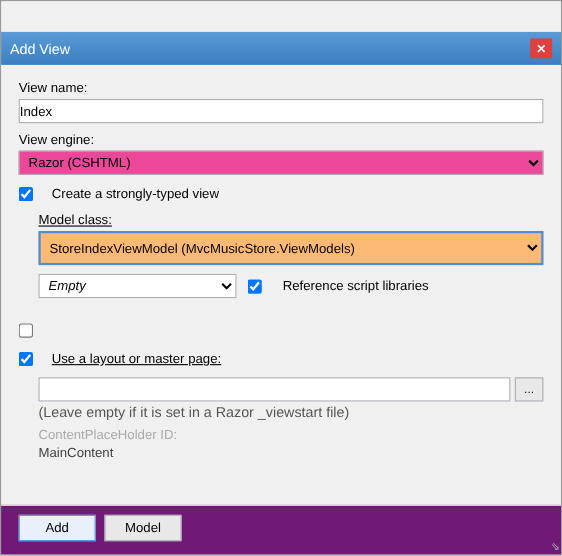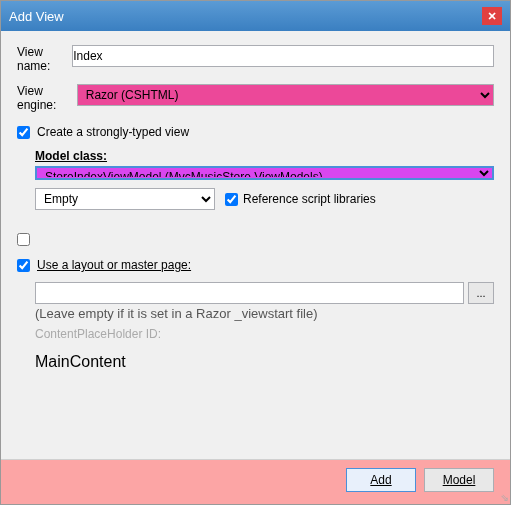--- a/index.html
+++ b/index.html
@@ -25,20 +25,21 @@
     .title-bar {
       background: linear-gradient(to bottom, #5b9bd5, #3a7fc1);
       color: white;
       padding: 6px 8px;
       display: flex;
       align-items: center;
       justify-content: space-between;
       font-size: 13px;
       font-weight: normal;
       user-select: none;
+      margin-top: 28px;
     }
     .title-bar-close {
       background: #e04040;
       color: white;
       border: none;
       width: 20px;
       height: 18px;
       font-size: 11px;
       cursor: pointer;
       display: flex;
@@ -55,46 +56,45 @@
       overflow: hidden;
     }
     .field-label {
       font-size: 12px;
       color: #000;
       margin-bottom: 3px;
       display: block;
     }
     .field-label.underline {
       text-decoration: underline;
-      font-weight: bold;
     }
     .text-input {
       width: 100%;
       height: 22px;
       border: 1px solid #abadb3;
       padding: 2px 0;
       font-size: 12px;
       background: white;
       outline: none;
     }
     .select-input {
       width: 100%;
       height: 22px;
       border: 1px solid #abadb3;
       padding: 1px 4px;
       font-size: 12px;
       background: #ec4899;
       outline: none;
       appearance: auto;
     }
-    .field-group { display: flex; flex-direction: row; }
+    .field-group { display: flex; flex-direction: column; }
     .checkbox-row {
       display: flex;
       align-items: center;
-      gap: 7px;
+      gap: 17px;
       margin: 2px 0;
     }
     .checkbox-row input[type="checkbox"] {
       width: 13px;
       height: 13px;
       margin: 0;
     }
     .checkbox-label {
       font-size: 12px;
       color: #000;
@@ -105,48 +105,49 @@
     .indented {
       margin-left: 18px;
     }
     .model-select-wrapper {
       position: relative;
       display: flex;
       align-items: center;
     }
     .model-select {
       width: 100%;
-      height: 14px;
+      height: 31px;
       border: 2px solid #4a90d9;
       padding: 1px 4px;
       font-size: 12px;
-      background: #d946ef;
+      background: #fdba74;
       outline: none;
       appearance: auto;
       color: #000;
     }
     .scaffold-row {
       display: flex;
       align-items: center;
       gap: 10px;
     }
     .scaffold-select {
       width: 180px;
       height: 22px;
       border: 1px solid #abadb3;
       padding: 1px 4px;
       font-size: 12px;
       background: white;
       outline: none;
       appearance: auto;
+      font-style: italic;
     }
     .ref-script-row {
       display: flex;
       align-items: center;
-      gap: 5px;
+      gap: 19px;
     }
     .separator {
       height: 1px;
       background: transparent;
       margin: 2px 0;
     }
     .layout-input-row {
       display: flex;
       align-items: center;
       gap: 4px;
@@ -175,33 +176,32 @@
       font-size: 13px;
       color: #555;
       margin-top: 2px;
     }
     .placeholder-id-label {
       color: #aaa;
       font-size: 12px;
       margin-top: 6px;
     }
     .placeholder-id-value {
-      color: #000000;
-      font-size: 16px;
-      margin-top: 12px;
+      color: #404040;
+      font-size: 12px;
+      margin-top: 2px;
     }
     .dialog-footer {
       display: flex;
-      justify-content: flex-end;
+      justify-content: flex-start;
       align-items: center;
       padding: 8px 16px 12px;
       gap: 8px;
       border-top: 1px solid #d0d0d0;
-      background: #fca5a5;
-      text-decoration: underline;
+      background: #701a75;
     }
     .btn {
       height: 24px;
       min-width: 70px;
       border: 1px solid #abadb3;
       background: #e8e8e8;
       font-size: 12px;
       cursor: pointer;
       padding: 0 12px;
     }

